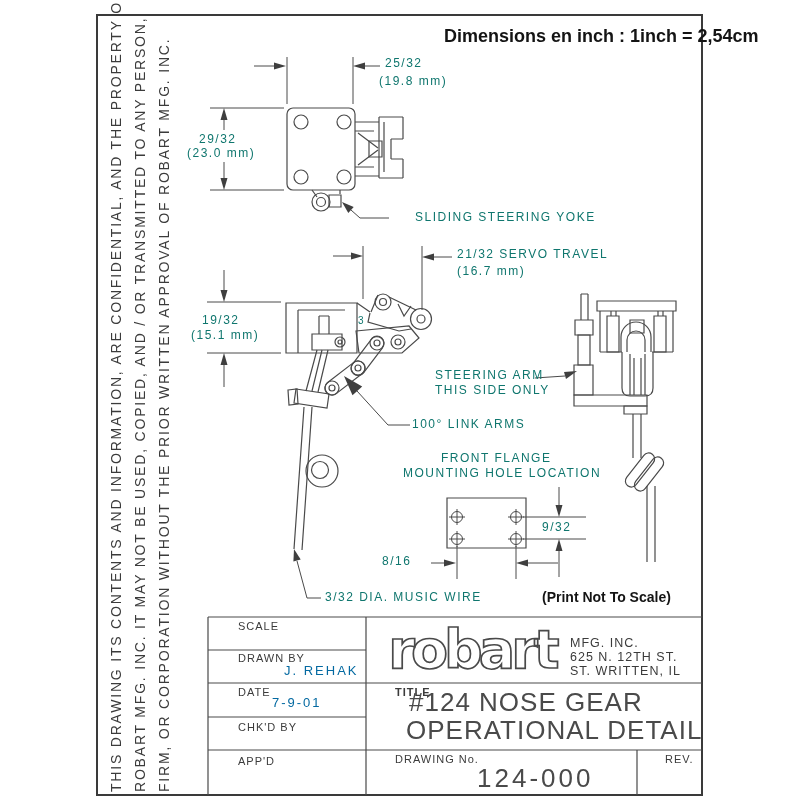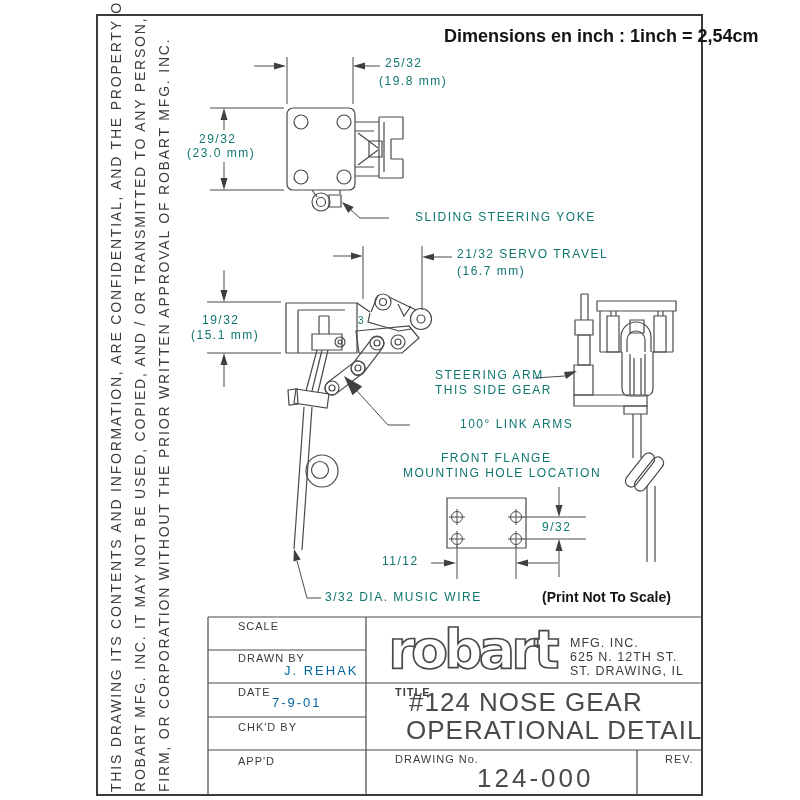--- a/index.html
+++ b/index.html
@@ -189,39 +189,39 @@
   <span class="lbl" style="left:379px;top:75px;">(19.8 mm)</span>
   <span class="lbl" style="left:199px;top:133px;">29/32</span>
   <span class="lbl" style="left:187px;top:147px;">(23.0 mm)</span>
   <span class="lbl" style="left:391px;top:211px;margin-left:24px;">SLIDING STEERING YOKE</span>
 
   <span class="lbl" style="left:457px;top:248px;">21/32 SERVO TRAVEL</span>
   <span class="lbl" style="left:457px;top:265px;">(16.7 mm)</span>
   <span class="lbl" style="left:202px;top:314px;">19/32</span>
   <span class="lbl" style="left:191px;top:329px;">(15.1 mm)</span>
   <span class="lbl" style="left:435px;top:369px;">STEERING ARM</span>
-  <span class="lbl" style="left:435px;top:384px;">THIS SIDE GEAR</span>
-  <span class="lbl" style="left:412px;top:418px;margin-left:48px;">100° LINK ARMS</span>
+  <span class="lbl" style="left:435px;top:384px;">THIS SIDE ONLY</span>
+  <span class="lbl" style="left:412px;top:418px;">100° LINK ARMS</span>
   <span class="lbl" style="left:325px;top:591px;">3/32 DIA. MUSIC WIRE</span>
   <span class="lbl sm" style="left:358px;top:316px;">3</span>
 
   <span class="lbl" style="left:441px;top:452px;">FRONT FLANGE</span>
   <span class="lbl" style="left:403px;top:467px;">MOUNTING HOLE LOCATION</span>
   <span class="lbl" style="left:542px;top:521px;">9/32</span>
-  <span class="lbl" style="left:382px;top:555px;">11/12</span>
+  <span class="lbl" style="left:382px;top:555px;">8/16</span>
 
   <span class="tb-lbl" style="left:214px;top:621px;">SCALE</span>
   <span class="tb-lbl" style="left:214px;top:653px;">DRAWN BY</span>
   <span class="tb-val" style="left:284px;top:664px;">J. REHAK</span>
   <span class="tb-lbl" style="left:214px;top:687px;">DATE</span>
   <span class="tb-val" style="left:272px;top:696px;">7-9-01</span>
   <span class="tb-lbl" style="left:214px;top:722px;">CHK'D BY</span>
   <span class="tb-lbl" style="left:214px;top:756px;">APP'D</span>
   <span class="tb-lbl" style="left:371px;top:687px;font-weight:bold;">TITLE</span>
   <span class="tb-big" style="left:409px;top:689px;text-align:center;">#124 NOSE GEAR</span>
   <span class="tb-big" style="left:406px;top:717px;">OPERATIONAL DETAIL</span>
   <span class="tb-lbl" style="left:371px;top:754px;">DRAWING No.</span>
   <span class="tb-big" style="left:477px;top:765px;letter-spacing:3px;">124-000</span>
   <span class="tb-lbl" style="left:641px;top:754px;">REV.</span>
   <span class="addr" style="left:570px;top:637px;">MFG. INC.</span>
   <span class="addr" style="left:570px;top:651px;text-align:center;">625 N. 12TH ST.</span>
-  <span class="addr" style="left:570px;top:665px;">ST. DRAWING, IL</span>
+  <span class="addr" style="left:570px;top:665px;">ST. WRITTEN, IL</span>
 </div>
 
 </body></html>

